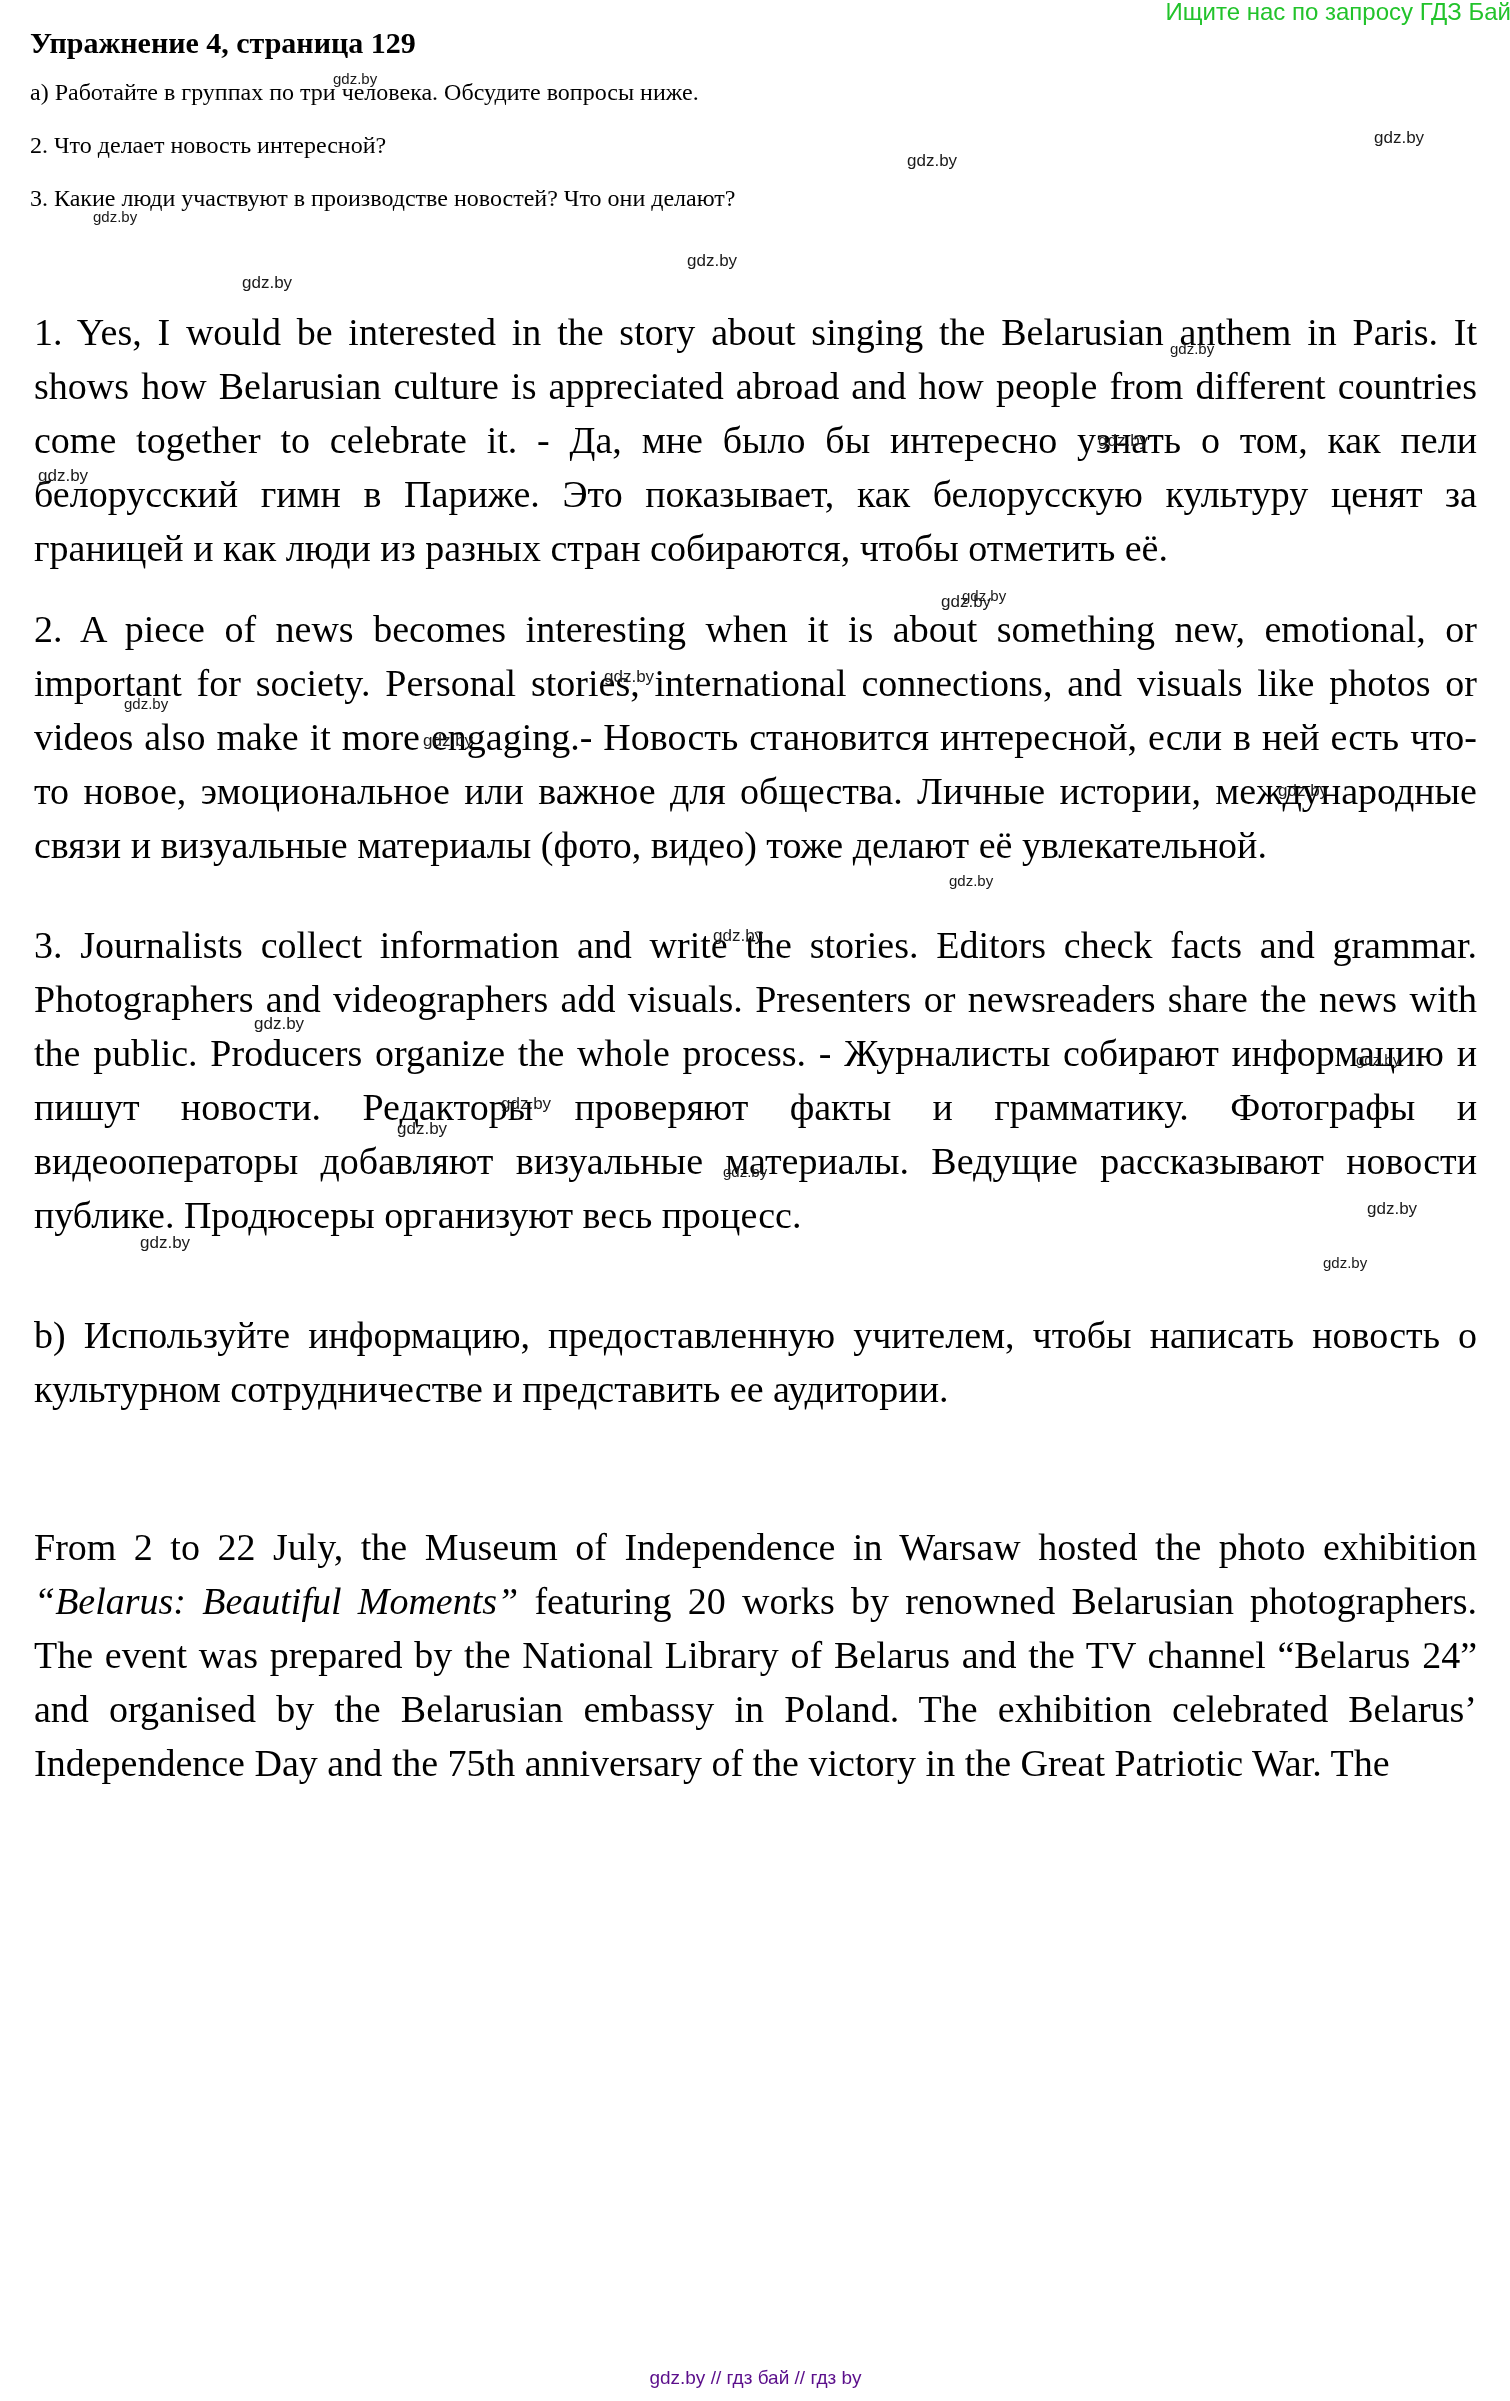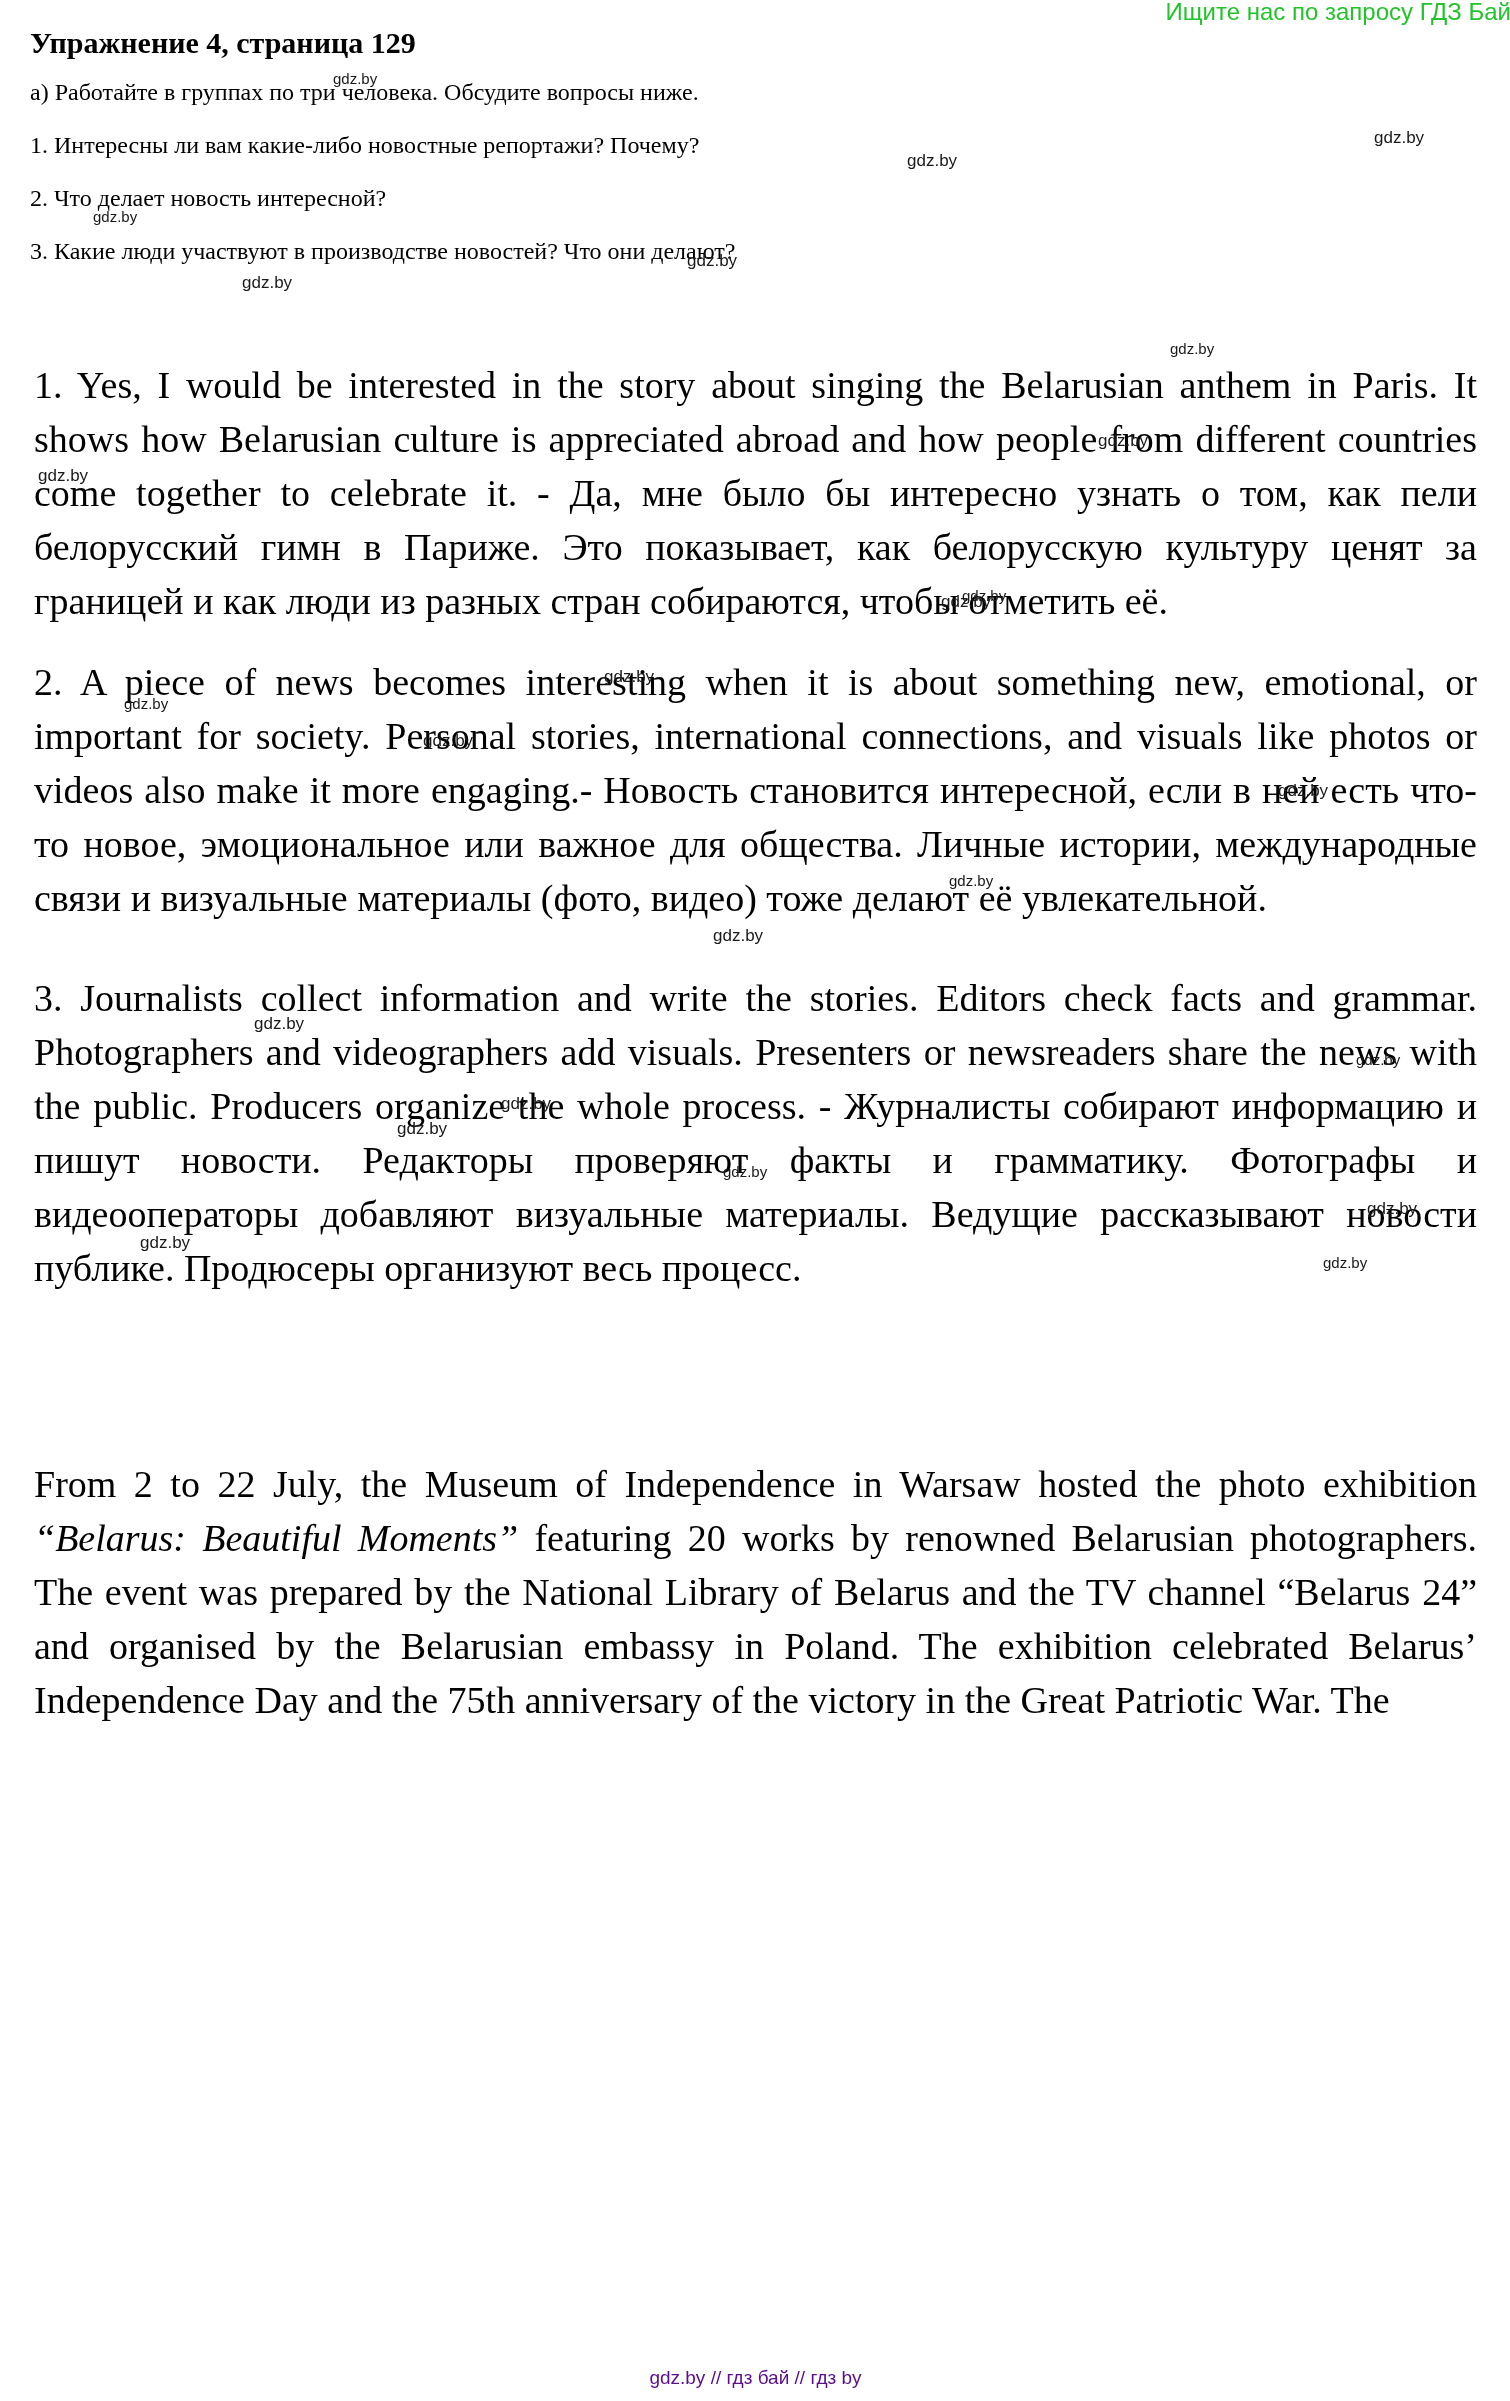--- a/index.html
+++ b/index.html
@@ -101,21 +101,20 @@
 <body>
 
 <div class="promo-banner">Ищите нас по запросу ГДЗ Бай</div>
 
 <div class="page">
 
   <h1 class="doc-title">Упражнение 4, страница 129</h1>
 
   <div class="line">a) Работайте в группах по три человека. Обсудите вопросы ниже.</div>
 
-  <div class="line">1. Интересны ли вам какие-либо новостные репортажи? Почему?</div>
 
   <div class="line">2. Что делает новость интересной?</div>
 
   <div class="line">3. Какие люди участвуют в производстве новостей? Что они делают?</div>
 
   <div class="spacer-md"></div>
 
 
   <div class="spacer-md"></div>
 
@@ -124,20 +123,21 @@
   <div class="spacer-sm"></div>
 
   <p class="para">2. A piece of news becomes interesting when it is about something new, emotional, or important for society. Personal stories, international connections, and visuals like photos or videos also make it more engaging.- Новость становится интересной, если в ней есть что-то новое, эмоциональное или важное для общества. Личные истории, международные связи и визуальные материалы (фото, видео) тоже делают её увлекательной.</p>
 
   <div class="spacer-md"></div>
 
   <p class="para">3. Journalists collect information and write the stories. Editors check facts and grammar. Photographers and videographers add visuals. Presenters or newsreaders share the news with the public. Producers organize the whole process. - Журналисты собирают информацию и пишут новости. Редакторы проверяют факты и грамматику. Фотографы и видеооператоры добавляют визуальные материалы. Ведущие рассказывают новости публике. Продюсеры организуют весь процесс.</p>
 
   <div class="spacer-lg"></div>
 
+  <p class="para">b) Используйте информацию, предоставленную учителем, чтобы написать новость о культурном сотрудничестве и представить ее аудитории.</p>
 
   <div class="spacer-md"></div>
 
 
   <div class="spacer-lg"></div>
 
   <p class="para"><span>From 2 to 22 July, the Museum of Independence in Warsaw hosted the photo exhibition </span><span class="it">“Belarus: Beautiful Moments”</span><span> featuring 20 works by renowned Belarusian photographers. The event was prepared by the National Library of Belarus and the TV channel “Belarus 24” and organised by the Belarusian embassy in Poland. The exhibition celebrated Belarus’ Independence Day and the 75th anniversary of the victory in the Great Patriotic War. The</span></p>
 
 </div>
 

